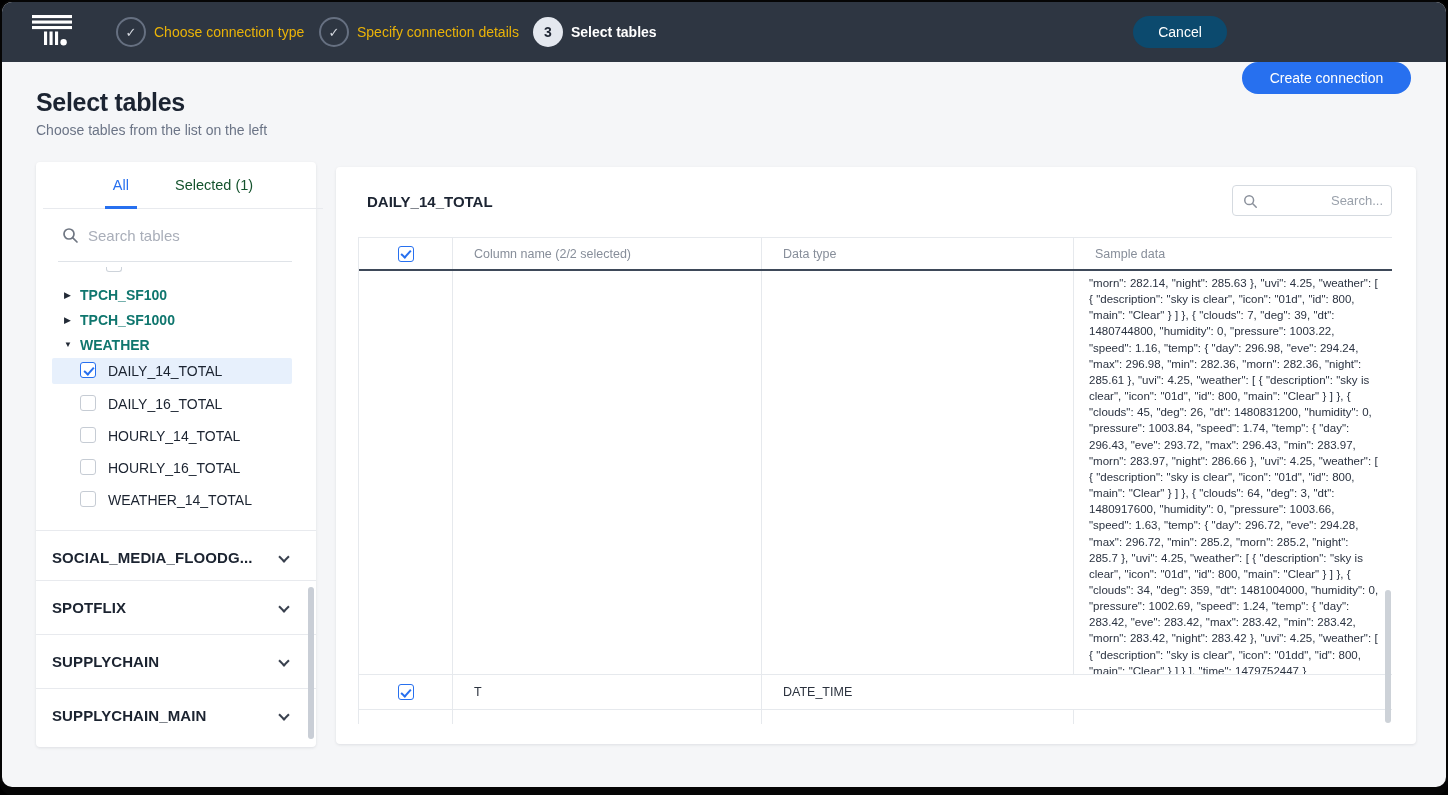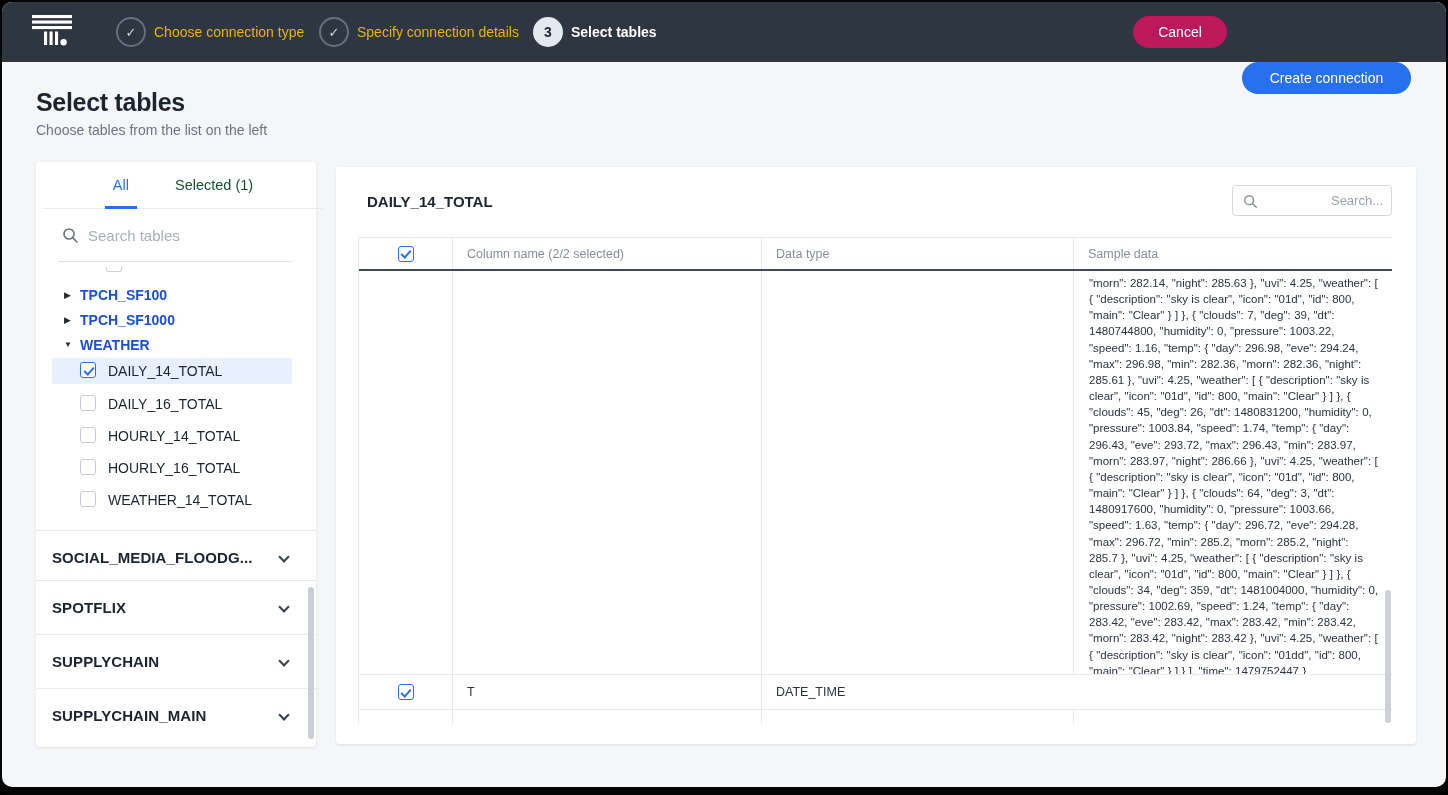--- a/index.html
+++ b/index.html
@@ -12,21 +12,21 @@
   .logo { position:absolute; left:30px; top:13px; width:40px; height:34px; }
   .step-circle { position:absolute; top:15px; width:30px; height:30px; border-radius:50%; border:2px solid #667081; color:#d4d8df; font-size:13px; font-weight:bold; display:flex; align-items:center; justify-content:center; }
   .step-circle.done1 { left:114px; }
   .step-circle.done2 { left:317px; }
   .step-circle.current { left:531px; border:none; background:#e4e8ef; color:#1f2633; font-size:14px; }
   .step-label { position:absolute; top:22px; font-size:14px; color:#eab308; white-space:nowrap; }
   .step-label.l1 { left:152px; }
   .step-label.l2 { left:355px; }
   .step-label.l3 { left:569px; color:#ffffff; font-weight:bold; }
   .btn { position:absolute; top:14px; height:32px; border:none; border-radius:16px; color:#fff; font-size:14px; font-family:inherit; cursor:pointer; }
-  .btn-cancel { left:1131px; width:94px; background:#be185d; }
+  .btn-cancel { left:1131px; width:94px; background:#0c4a6e; }
   .btn-create { left:1240px; width:169px; background:#2770ef;margin-top:46px; }
 
   
   .page-title { position:absolute; left:34px; top:86px; font-size:25px; font-weight:bold; color:#1c2432; letter-spacing:-0.3px; }
   .page-subtitle { position:absolute; left:34px; top:120px; font-size:14px; color:#6b7486; }
 
   .card { position:absolute; background:#fff; border-radius:4px; box-shadow:0 1px 3px rgba(20,30,50,0.10); }
 
   
   .sidebar { left:34px; top:160px; width:280px; height:585px; }
@@ -39,21 +39,21 @@
   .search-row input::placeholder { color:#a9aeb9; }
   .search-underline { position:absolute; left:22px; right:24px; bottom:0; border-bottom:1px solid #dfe3e8; }
 
   .cb { position:relative; width:16px; height:16px; border:1px solid #c6ccd4; border-radius:3px; background:#fff; flex:none; }
   .cb.checked { border-color:#2770ef; }
   .cb.checked::after { content:''; position:absolute; left:4.5px; top:1.5px; width:4px; height:8px; border:solid #2770ef; border-width:0 2px 2px 0; transform:rotate(42deg); }
   .cb-sliver { position:absolute; left:70px; top:105px; width:16px; height:5px; border:1px solid #cdd3da; border-top:none; border-radius:0 0 3px 3px; }
 
   .tree-row { position:absolute; left:0; width:100%; display:flex; align-items:center; cursor:pointer; }
   .tree-arrow { position:absolute; left:28px; font-size:9px; color:#222a36; }
-  .schema-label { position:absolute; left:44px; font-size:14px; font-weight:bold; color:#1d4ed8; }
+  .schema-label { position:absolute; left:44px; font-size:14px; font-weight:bold; color:#0f766e; }
   .table-row-s { height:26px; }
   .table-row-s .cb { position:absolute; left:44px; top:4px; }
   .table-label { position:absolute; left:72px; font-size:14px; color:#1b2330; }
   .hl { position:absolute; left:16px; width:240px; height:26px; background:#e7f0fc; border-radius:2px; }
 
   .group-row { position:absolute; left:0; width:100%; height:54px; border-top:1px solid #e8eaee; cursor:pointer; }
   .group-label { position:absolute; left:16px; top:18px; font-size:15px; font-weight:bold; color:#1b2330; letter-spacing:0.1px; }
   .chev { position:absolute; right:28px; top:22px; width:8px; height:8px; border-right:2px solid #39414e; border-bottom:2px solid #39414e; transform:rotate(45deg); }
   .sb-scroll { position:absolute; left:272px; top:425px; width:6px; height:152px; background:#c9ced6; border-radius:3px; }
 
@@ -61,21 +61,21 @@
   .main { left:334px; top:165px; width:1080px; height:577px; }
   .main-title { position:absolute; left:31px; top:26px; font-size:15px; font-weight:bold; color:#1c2432; }
   .main-search { position:absolute; left:896px; top:18px; width:160px; height:31px; border:1px solid #d5dae0; border-radius:4px; background:#fff; }
   .main-search svg { position:absolute; left:10px; top:8px; }
   .main-search input { position:absolute; left:32px; top:4px; width:118px; height:21px; border:none; outline:none; font-size:13px; color:#39414e; font-family:inherit;text-align:right; }
   .main-search input::placeholder { color:#9aa1ab; }
 
   .dtable { position:absolute; left:22px; top:70px; width:1034px; height:487px; overflow:hidden; border-left:1px solid #e6e9ed; border-top:1px solid #e6e9ed; }
   .t-row { position:absolute; left:0; width:1034px; }
   .t-head { top:0; height:33px; border-bottom:2px solid #3e4959; }
-  .t-cell { position:absolute; top:0; height:100%; padding:0 14px; display:flex; align-items:center; font-size:12.5px; color:#2b323e; overflow:hidden; }
+  .t-cell { position:absolute; top:0; height:100%; padding:0 21px; display:flex; align-items:center; font-size:12.5px; color:#2b323e; overflow:hidden; }
   .t-head .t-cell { color:#878e9a; }
   .col-cb { left:0; width:93px; justify-content:center; padding:0; }
   .col-name { left:93px; width:309px; border-left:1px solid #e6e9ed; }
   .col-type { left:402px; width:312px; border-left:1px solid #e6e9ed; }
   .col-sample { left:714px; width:320px; border-left:1px solid #e6e9ed; }
   .r-sample { top:33px; height:404px; border-bottom:1px solid #e6e9ed; }
   .r-sample .col-sample { align-items:flex-start; padding:4px 14px 0 15px; }
   .json-text { font-size:11.5px; line-height:16.15px; color:#2a3240; word-spacing:0.2px; }
   .r-t { top:437px; height:35px; border-bottom:1px solid #e6e9ed; }
   .r-partial { top:472px; height:15px; }

